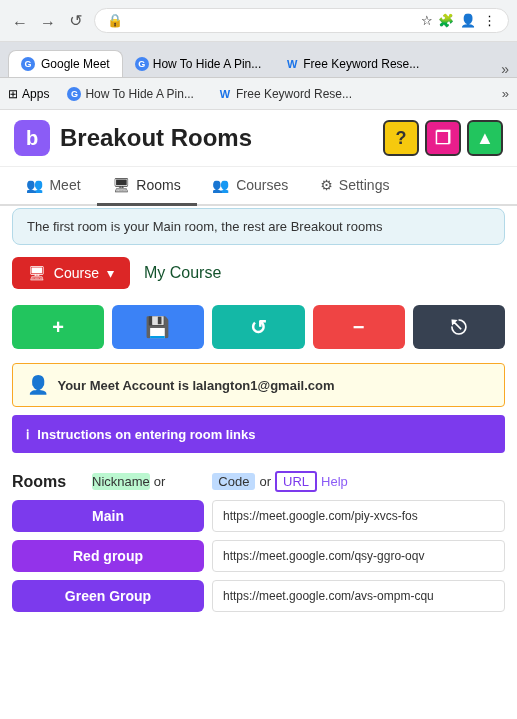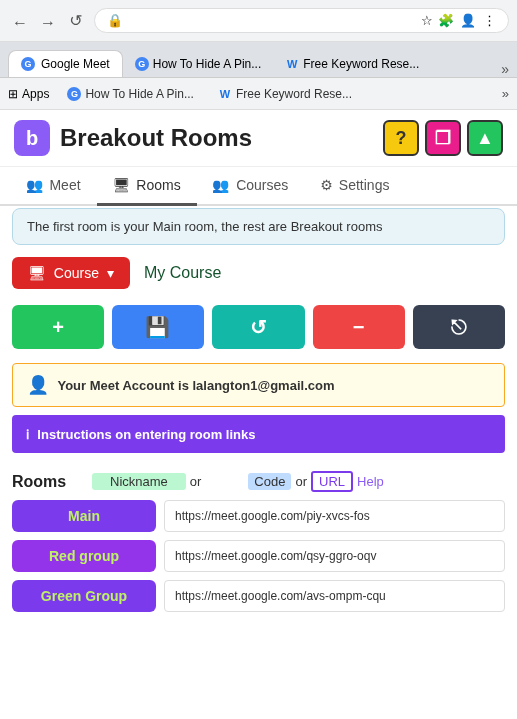--- a/index.html
+++ b/index.html
@@ -318,21 +318,21 @@
     }
     .rooms-legend {
       display: flex;
       align-items: center;
       gap: 4px;
       font-size: 13px;
       color: #333;
     }
     .legend-nickname {
       background: #bbf7d0;
-      padding: 1px 18px;
+      padding: 1px 0;
       border-radius: 3px;
       color: #333;
     }
     .legend-code {
       background: #bfdbfe;
       padding: 1px 6px;
       border-radius: 3px;
       color: #333;
       margin-left: 43px;
     }
@@ -349,25 +349,25 @@
     }
 
     
     .room-row {
       padding: 4px 12px;
       display: flex;
       align-items: center;
       gap: 8px;
     }
     .room-name-btn {
-      width: 144px;
+      width: 192px;
       padding: 8px 12px;
       border: none;
       border-radius: 6px;
-      color: #bef264;
+      color: #ffffff;
       font-size: 14px;
       font-weight: bold;
       cursor: pointer;
       text-align: center;
     }
     .room-url-input {
       flex: 1;
       border: 1px solid #ddd;
       border-radius: 4px;
       padding: 8px 10px;

